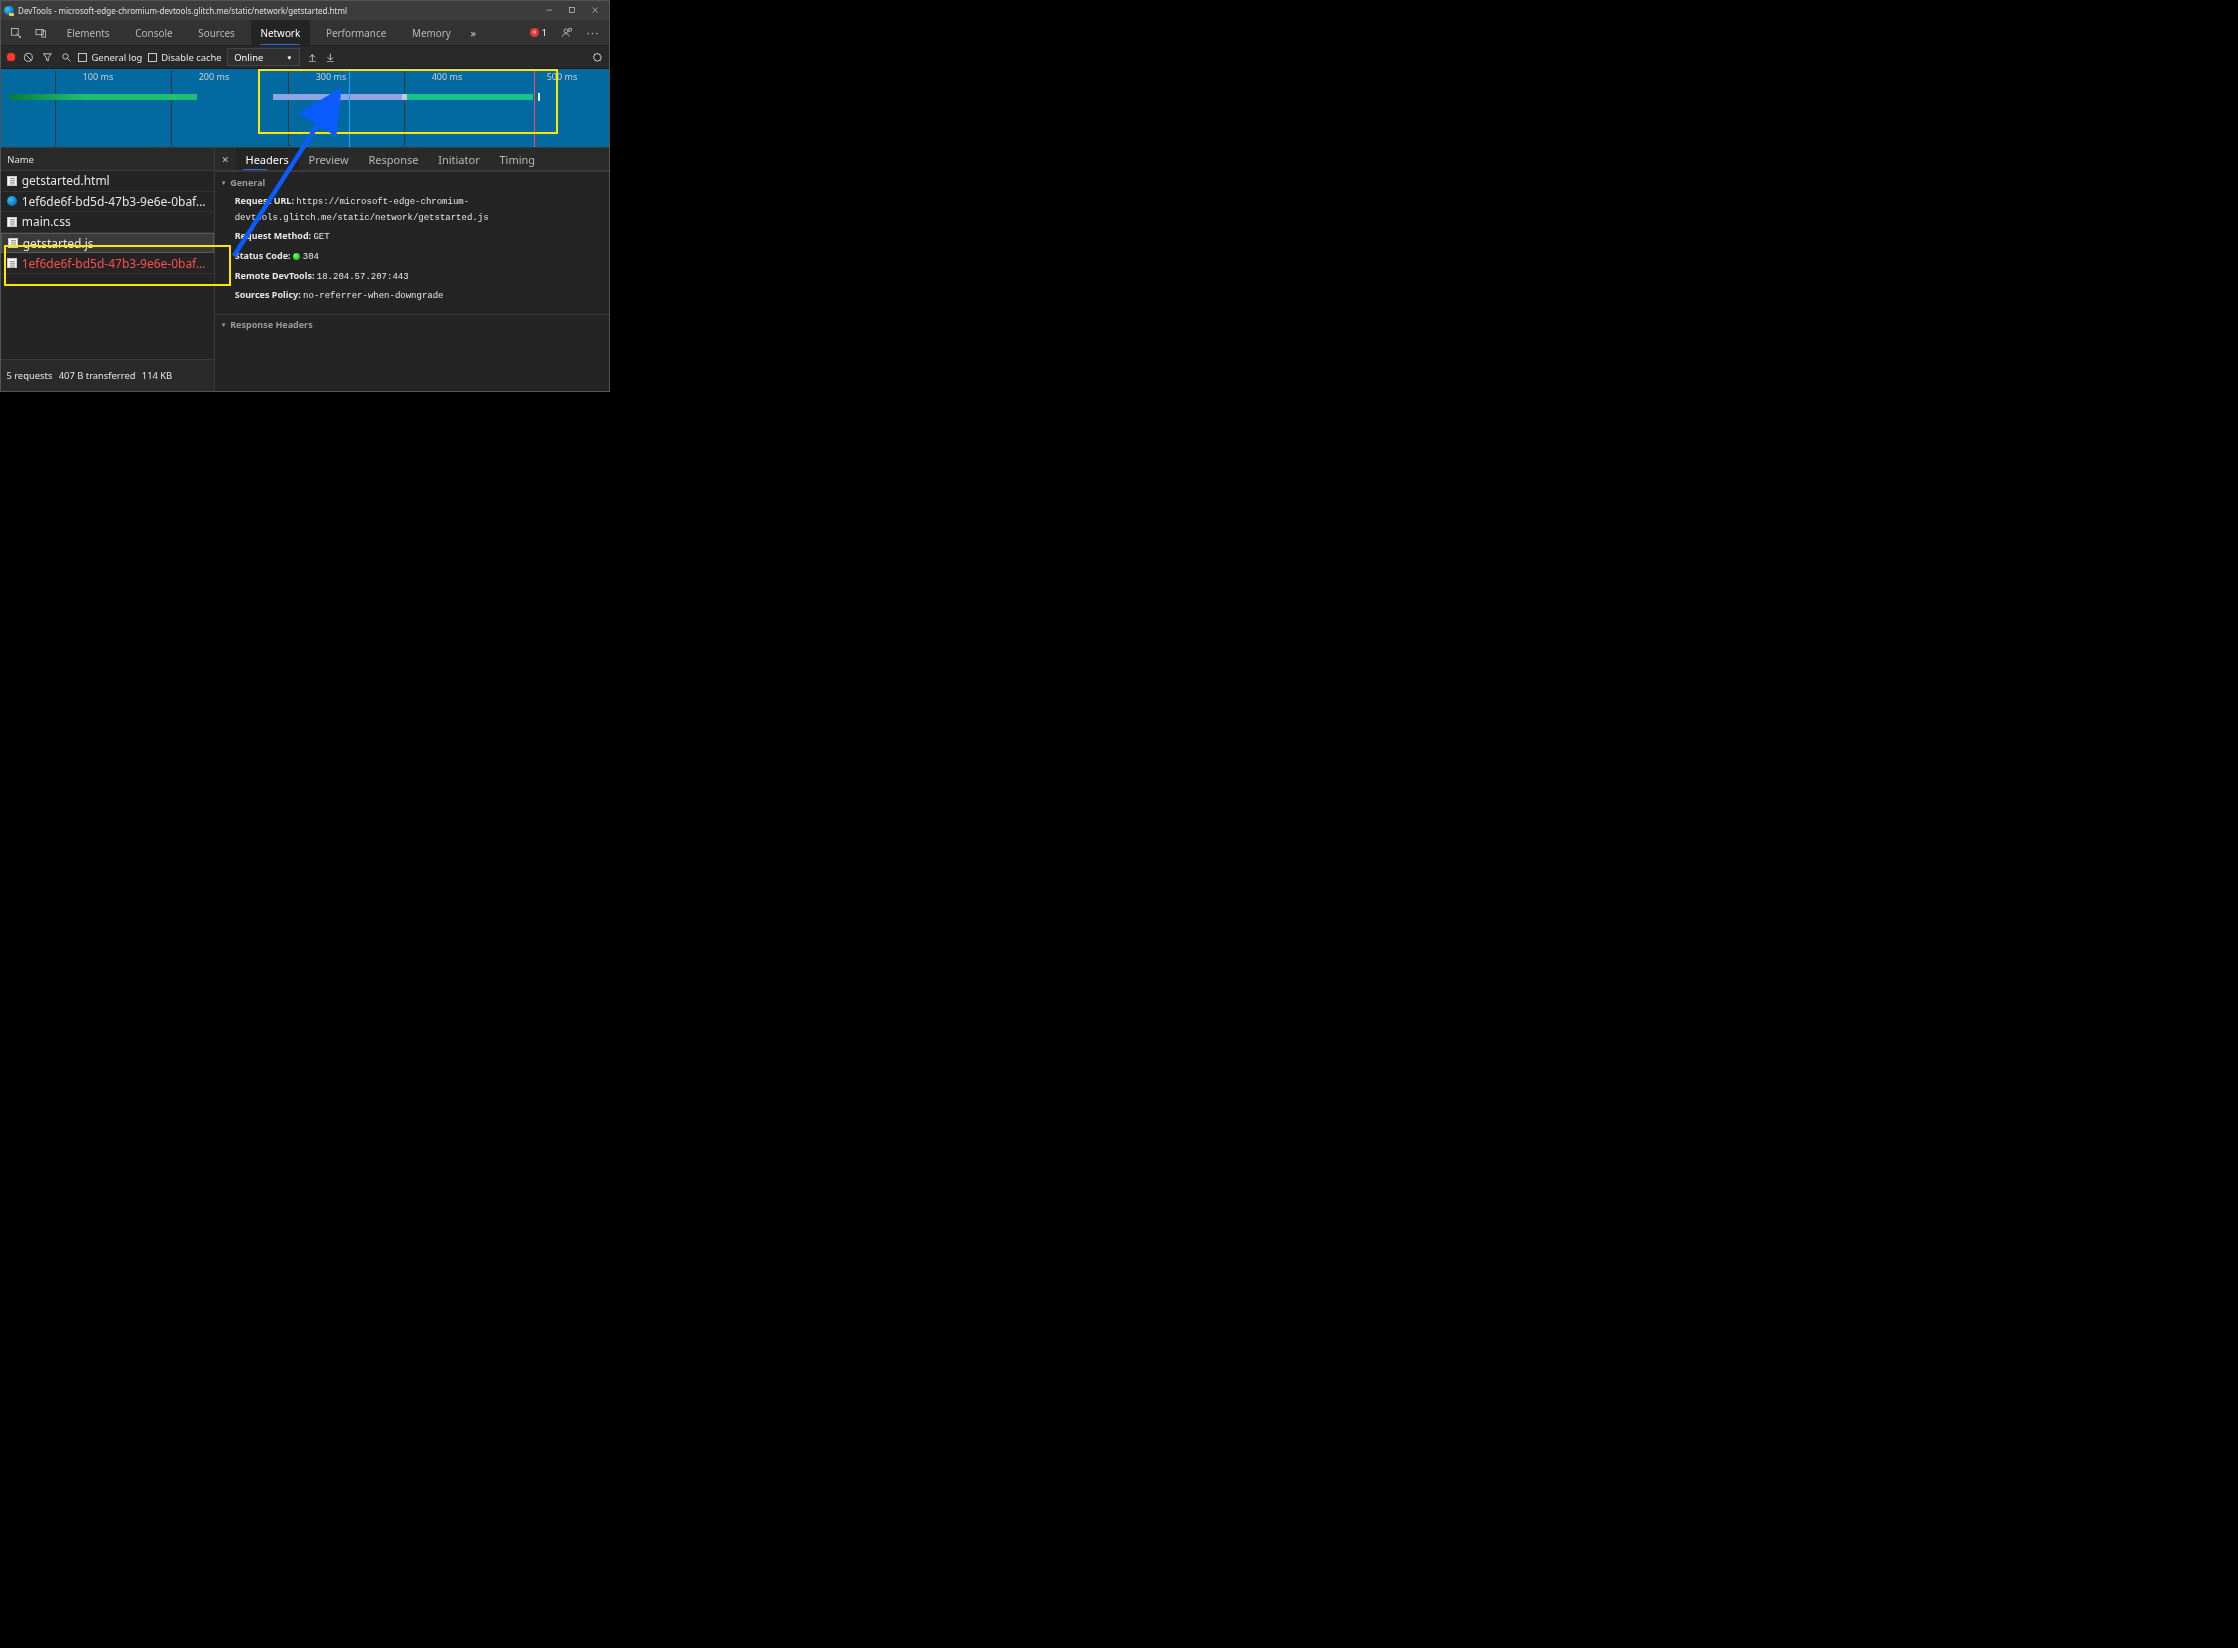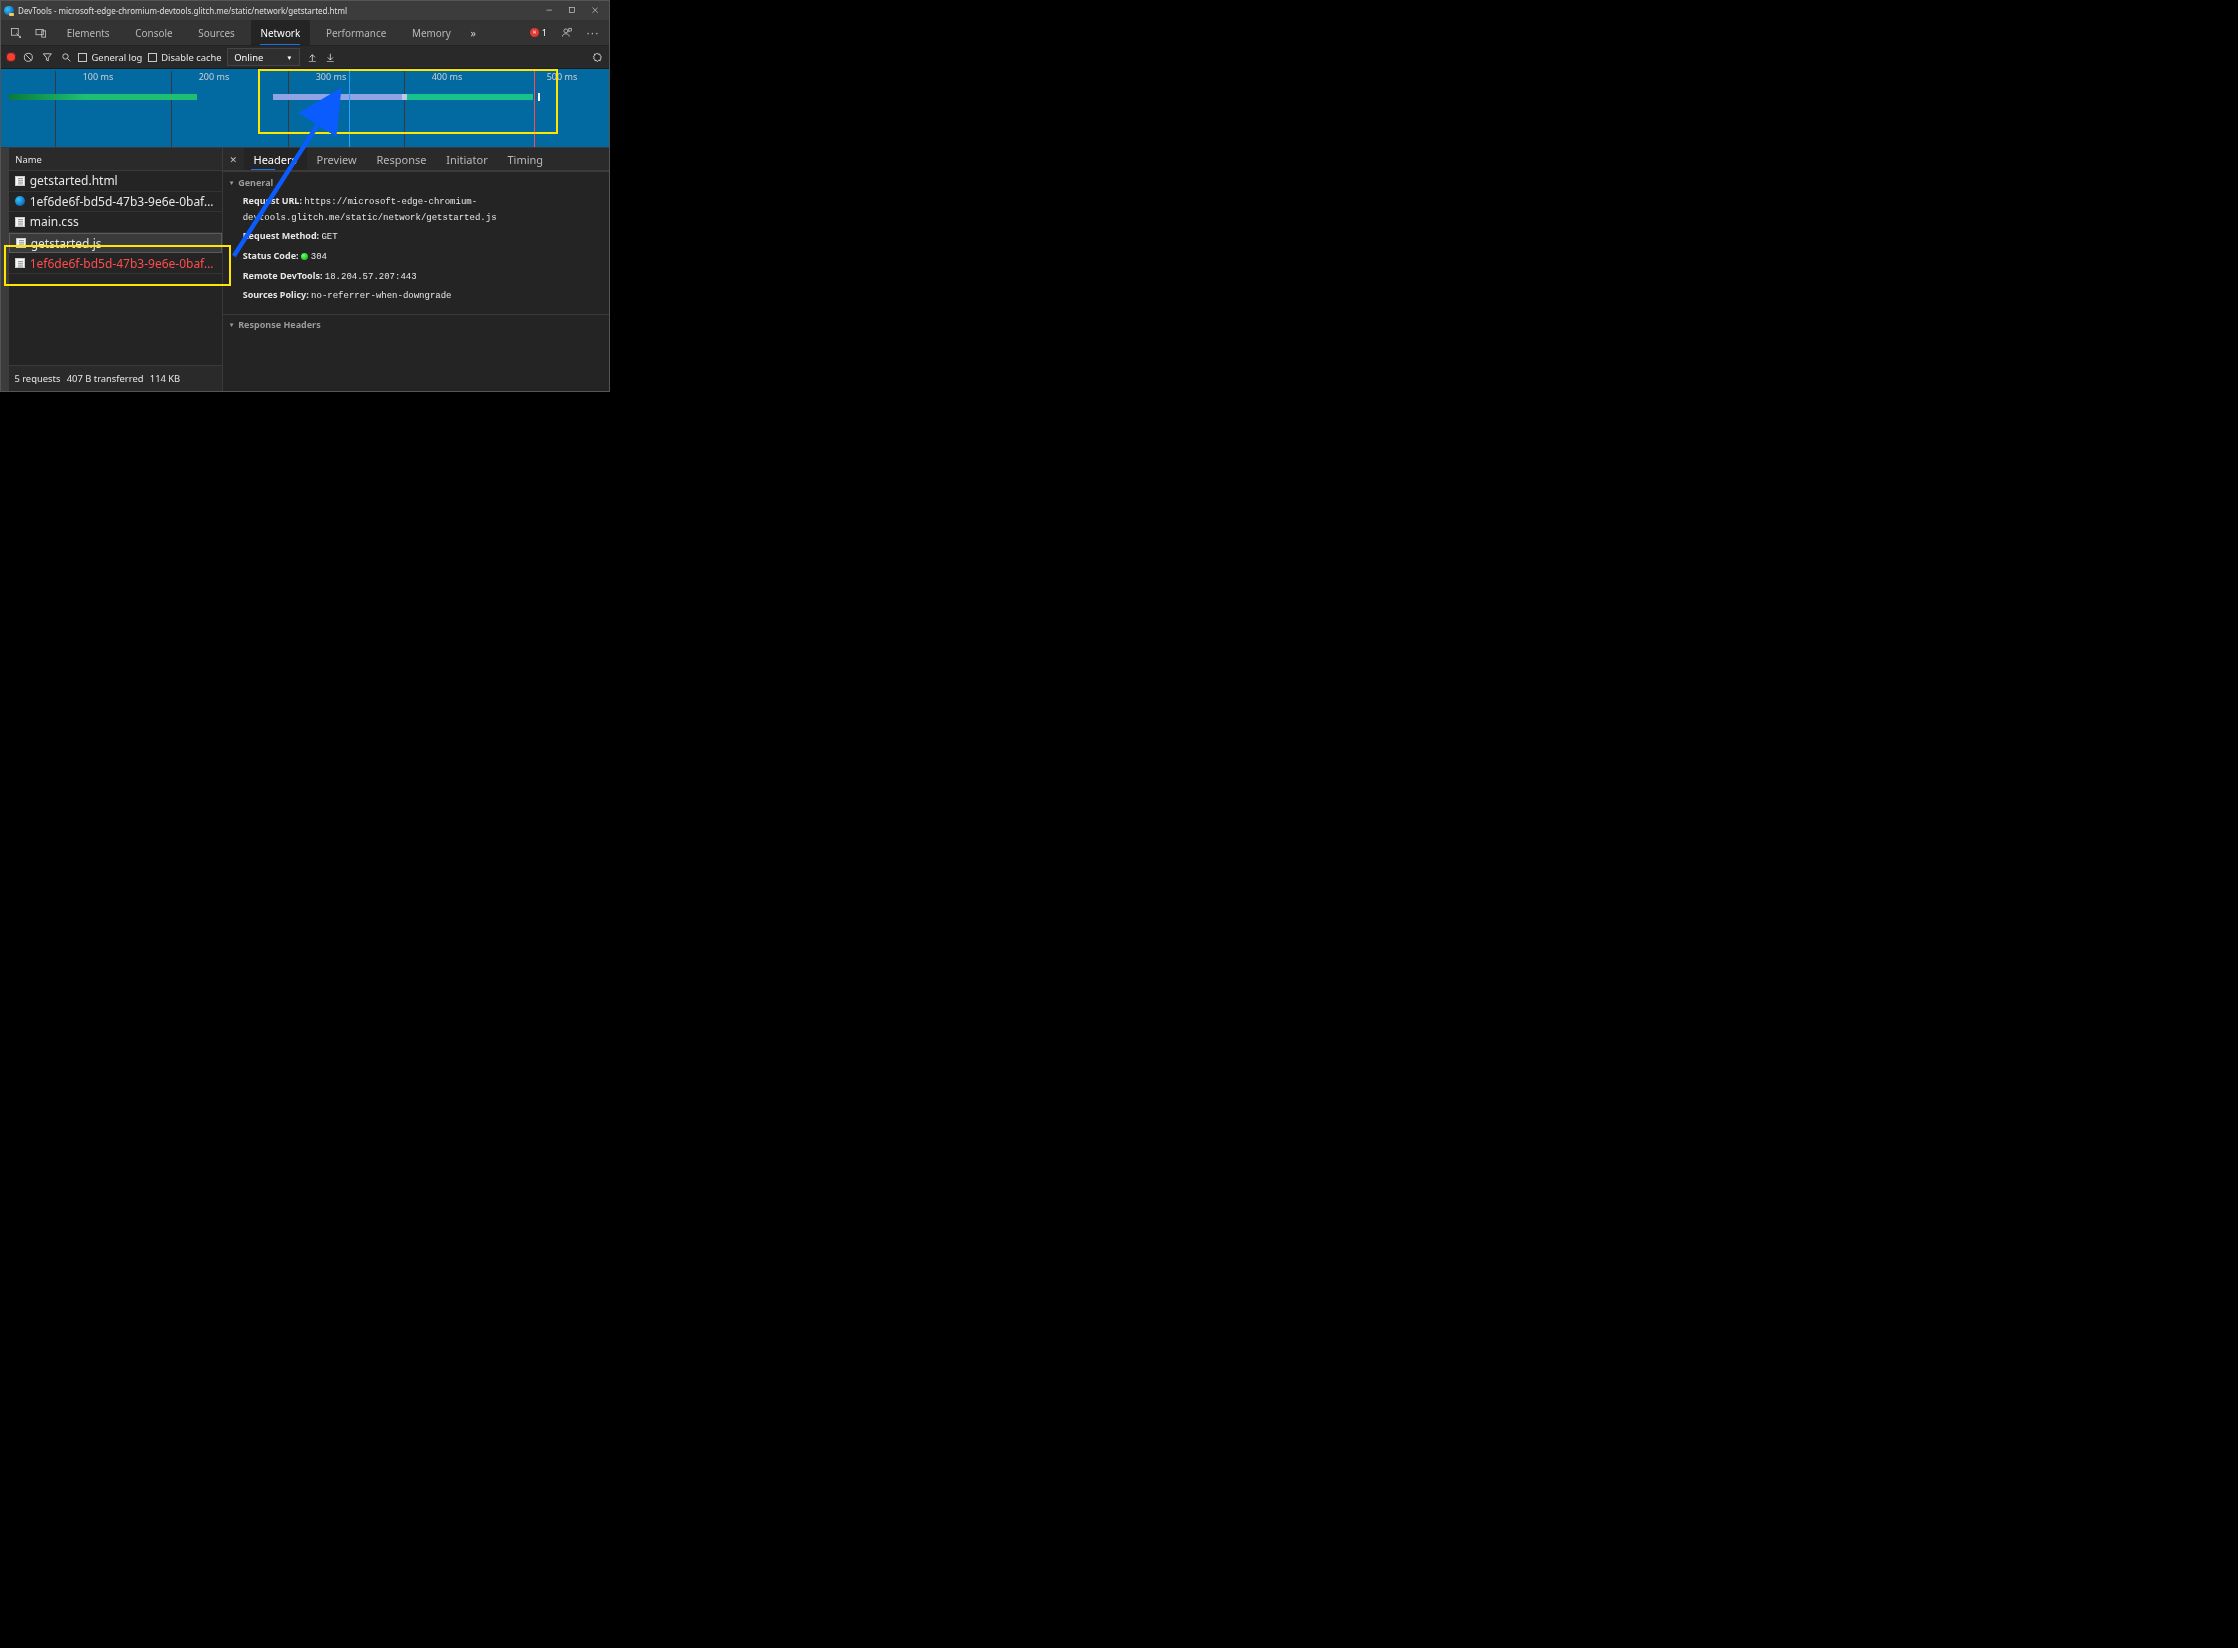--- a/index.html
+++ b/index.html
@@ -153,21 +153,20 @@
   }
   .hilite-overview { left:257px; top:0px; width:300px; height:65px;}
   .hilite-row { left:2.7px; top:244px; width:227px; height:41px;}
 
   
   .split {
     flex:1;
     display:flex;
     min-height:0;
     position:relative;
-    padding-left:8px;
   }
   .left-pane {
     width: 214px;
     background:#242424;
     display:flex; flex-direction:column;
     border-right:0.4px solid #3a3a3a;
   }
   .col-header {
     height:23px; display:flex; align-items:center;
     padding-left:6.3px; color:#e6e6e6; font-size:9.4px;
@@ -181,21 +180,21 @@
     white-space:nowrap; overflow:hidden; text-overflow:ellipsis;
   }
   .req-row .ficon{width:9.9px;height:9.9px; flex-shrink:0;}
   .ficon.doc{background:#f5f5f5; border:0.4px solid #ccc;}
   .ficon.doc::before{content:""; display:block; margin:1.3px; height:0.9px; background:#999; box-shadow:0 1.8px 0 #999,0 3.6px 0 #999,0 5.4px 0 #999;}
   .ficon.edge{border-radius:50%; background:radial-gradient(circle at 35% 35%, #35c1f1 0%, #1a8fd8 45%, #0f6cbd 70%, #0a4f8a 100%);}
   .req-row.selected{ background:#3a3a3a; border:0.4px solid #5a5a5a;}
   .req-row.error{ color:#ff4d4d;}
   .left-pane .flex-gap{flex:1;}
   .status-bar{
-    height:26px; display:flex; align-items:center; gap:6.3px;
+    height:32px; display:flex; align-items:center; gap:6.3px;
     padding:0 5.4px; color:#e6e6e6; font-size:9.4px;
     border-top:0.4px solid #3a3a3a; background:#2a2a2a;
   }
 
   
   .right-pane{
     flex:1; background:#242424; display:flex; flex-direction:column; min-width:0;
   }
   .detail-tabs{
     height:23px; display:flex; align-items:stretch;

